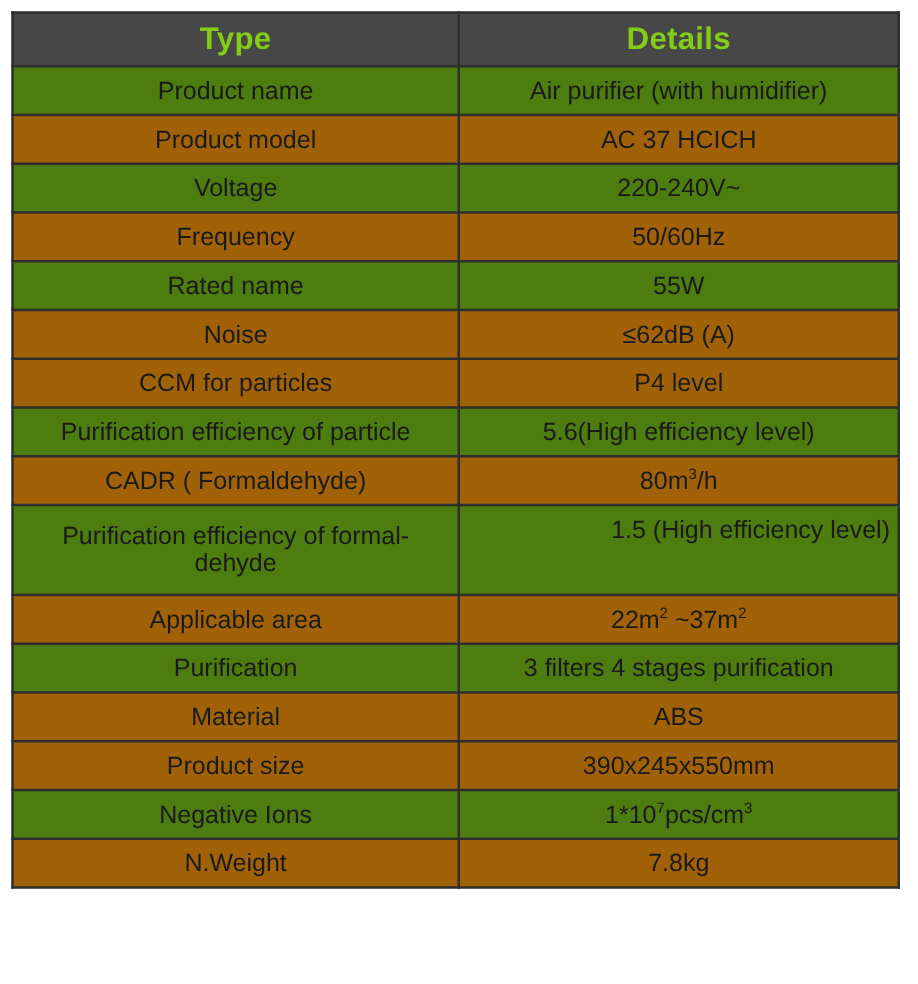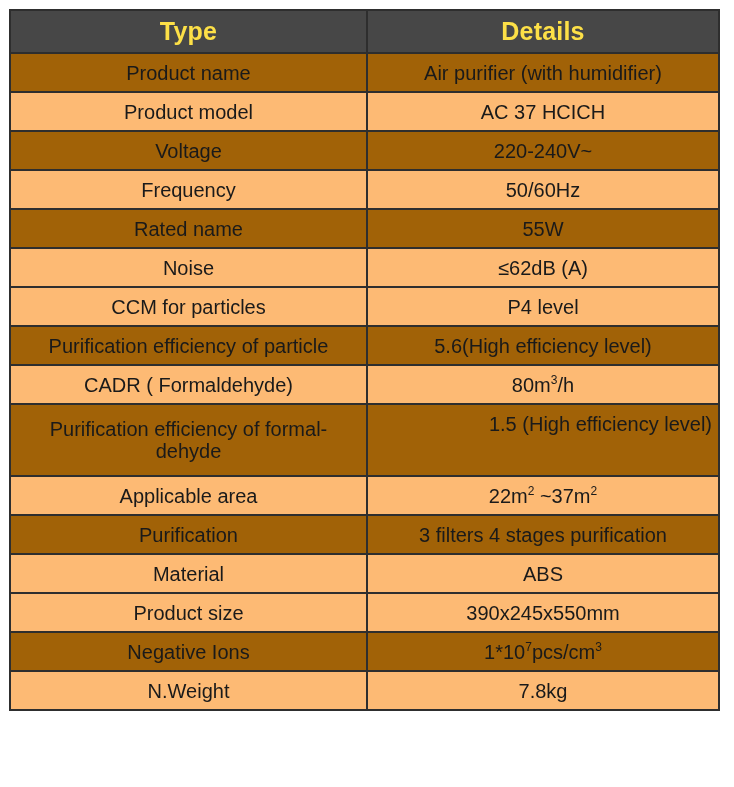--- a/index.html
+++ b/index.html
@@ -21,41 +21,41 @@
       top: 9px;
       width: 709px;
       border-collapse: collapse;
       table-layout: fixed;
       border: 2px solid #2e2e2e;
     }
     .spec-table col.c1 { width: 357px; }
     .spec-table col.c2 { width: 352px; }
     .spec-table th {
       background: #474747;
-      color: #fde047;
+      color: #84cc16;
       font-weight: bold;
       font-size: 25px;
       height: 41px;
       padding: 0;
       border: 2px solid #2e2e2e;
       text-align: center;
       vertical-align: middle;
       letter-spacing: 0.2px;
     }
     .spec-table td {
       font-size: 20px;
       height: 37px;
       padding: 0 6px;
       border: 2px solid #2e2e2e;
       text-align: center;
       vertical-align: middle;
       line-height: 22px;
     }
-    .spec-table tr.odd td { background: #a16207; }
-    .spec-table tr.even td { background: #fdba74; }
+    .spec-table tr.odd td { background: #4d7c0f; }
+    .spec-table tr.even td { background: #a16207; }
     .spec-table tr.tall td { height: 62px; }
     .spec-table tr.tall td.val { vertical-align: top; padding-top: 8px; text-align: right; }
     sup { font-size: 12px; line-height: 0; vertical-align: 8px; }
   </style>
 </head>
 <body>
 
 <table class="spec-table">
   <colgroup>
       <col class="c1">

